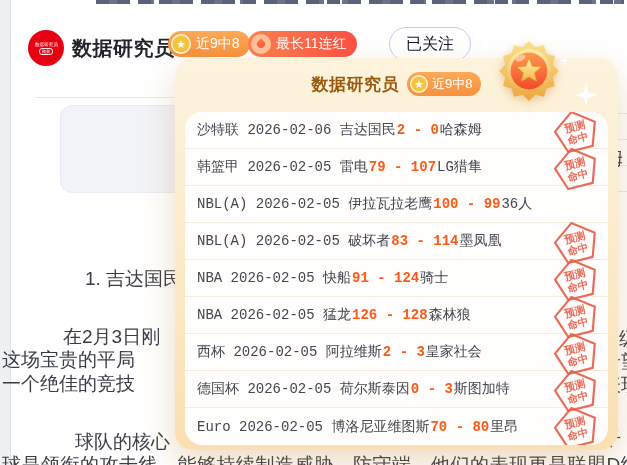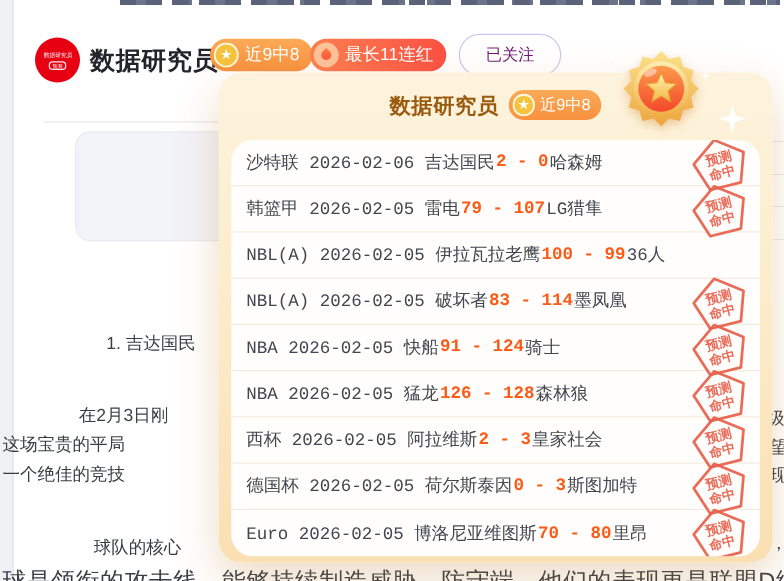--- a/index.html
+++ b/index.html
@@ -30,30 +30,30 @@
   .pill{height:26px;border-radius:13px;display:flex;align-items:center;padding:0 10px 0 3px;gap:5px;box-sizing:border-box;}
   .pill .ico-circle{width:20px;height:20px;border-radius:50%;display:flex;align-items:center;justify-content:center;flex:0 0 auto;}
   .pill .txt{color:#fff;font-size:14px;white-space:nowrap;}
   .pill-hit{left:168px;top:31px;background:linear-gradient(180deg,#fbaa57,#f79140);}
   .pill-hit .ico-circle{background:#f6c33c;box-shadow:0 0 0 1.5px rgba(255,255,255,.85) inset;}
   .star-glyph{color:#fff;font-size:11px;line-height:1;}
   .pill-streak{left:248px;top:31px;background:linear-gradient(90deg,#fc8050,#fb5044);}
   .pill-streak .ico-circle{background:#fec29b;}
   .flame{width:8px;height:8px;border-radius:0 50% 50% 50%;transform:rotate(45deg);
     background:linear-gradient(135deg,#ff7a3c,#fb4f3f);}
-  .follow-btn{left:367px;top:27px;width:82px;height:34px;border-radius:17px;border:1.5px solid #ccc6ee;
-    background:#fff;color:#701a75;font-size:13px;display:flex;align-items:center;justify-content:center;cursor:pointer;box-sizing:border-box;}
+  .follow-btn{left:389px;top:27px;width:82px;height:34px;border-radius:17px;border:1.5px solid #ccc6ee;
+    background:#fff;color:#0f172a;font-size:16px;display:flex;align-items:center;justify-content:center;cursor:pointer;box-sizing:border-box;}
 
   .header-divider{left:35px;top:97px;width:592px;height:1px;background:#e9e9ee;}
 
   
   .quote-box{left:60px;top:105px;width:562px;height:88px;background:#f2f3f9;border:1px solid #e9eaf3;border-radius:12px;box-sizing:border-box;}
   .bg-table{left:610px;top:88px;width:17px;height:106px;background:
     repeating-linear-gradient(180deg,#ffffff 0 25px,#e6e6ee 25px 26px);}
-  .bg-text{color:#3a3d45;font-size:14px;white-space:nowrap;}
+  .bg-text{color:#3a3d45;font-size:19px;white-space:nowrap;}
   .bg-text.big{font-size:19px;letter-spacing:.5px;}
 
   
   .popup{left:175px;top:58px;width:443px;height:392px;border-radius:18px;
     background:linear-gradient(180deg,#fdf3dd 0%,#fceccb 45%,#fadfb2 100%);
     box-shadow:0 14px 34px rgba(190,130,50,.28);z-index:2;}
   .popup-title-row{position:absolute;left:0;top:14px;width:100%;display:flex;align-items:center;justify-content:center;gap:8px;}
   .popup-title{font-size:17px;font-weight:bold;color:#9a5a0e;letter-spacing:.5px;}
   .popup-badge{height:24px;border-radius:12px;background:linear-gradient(180deg,#fba956,#f7913f);
     display:flex;align-items:center;padding:0 9px 0 3px;gap:4px;}

